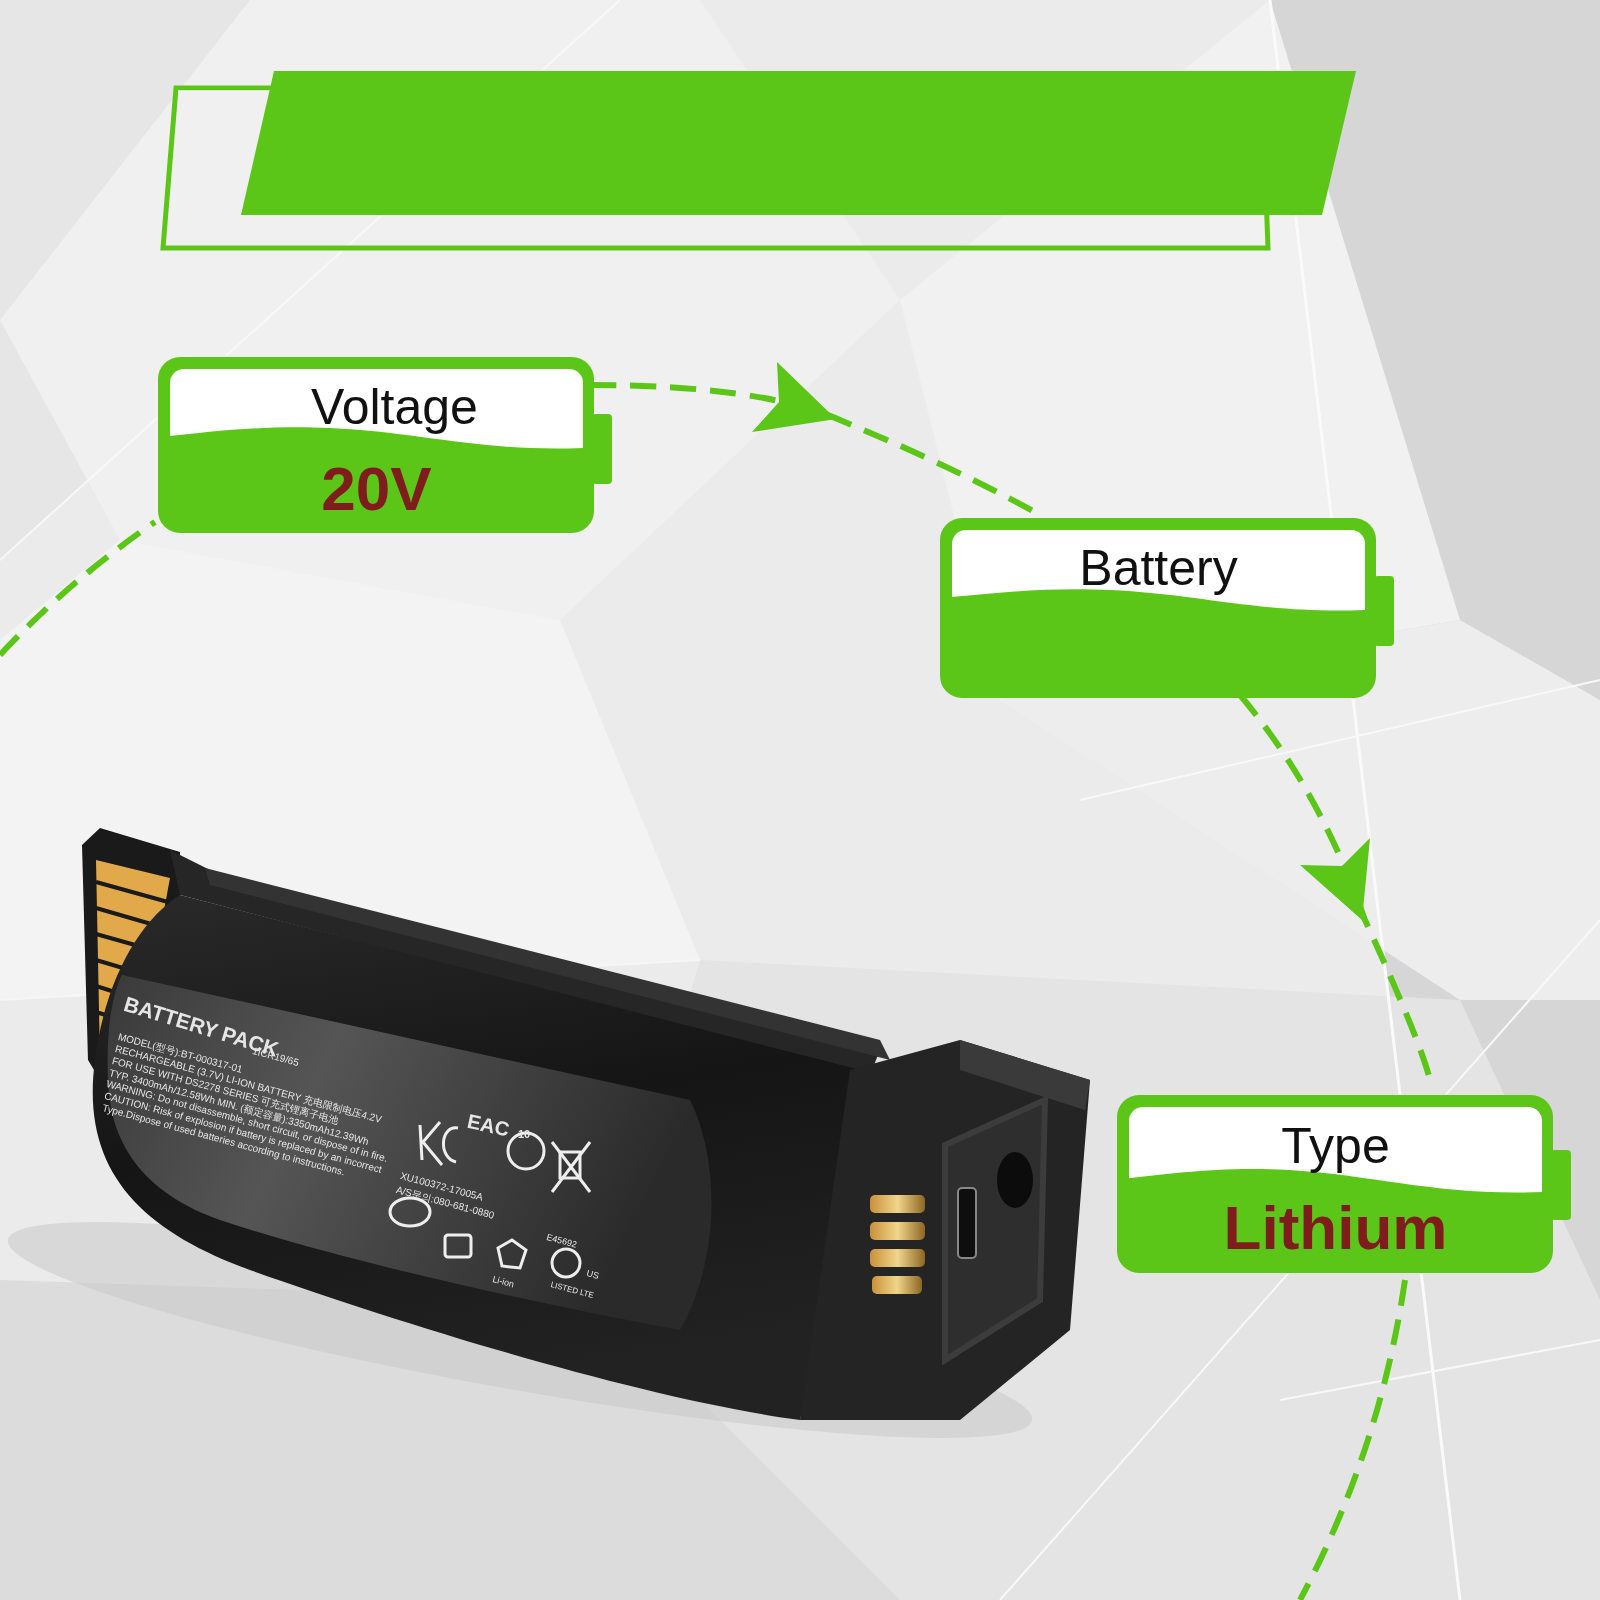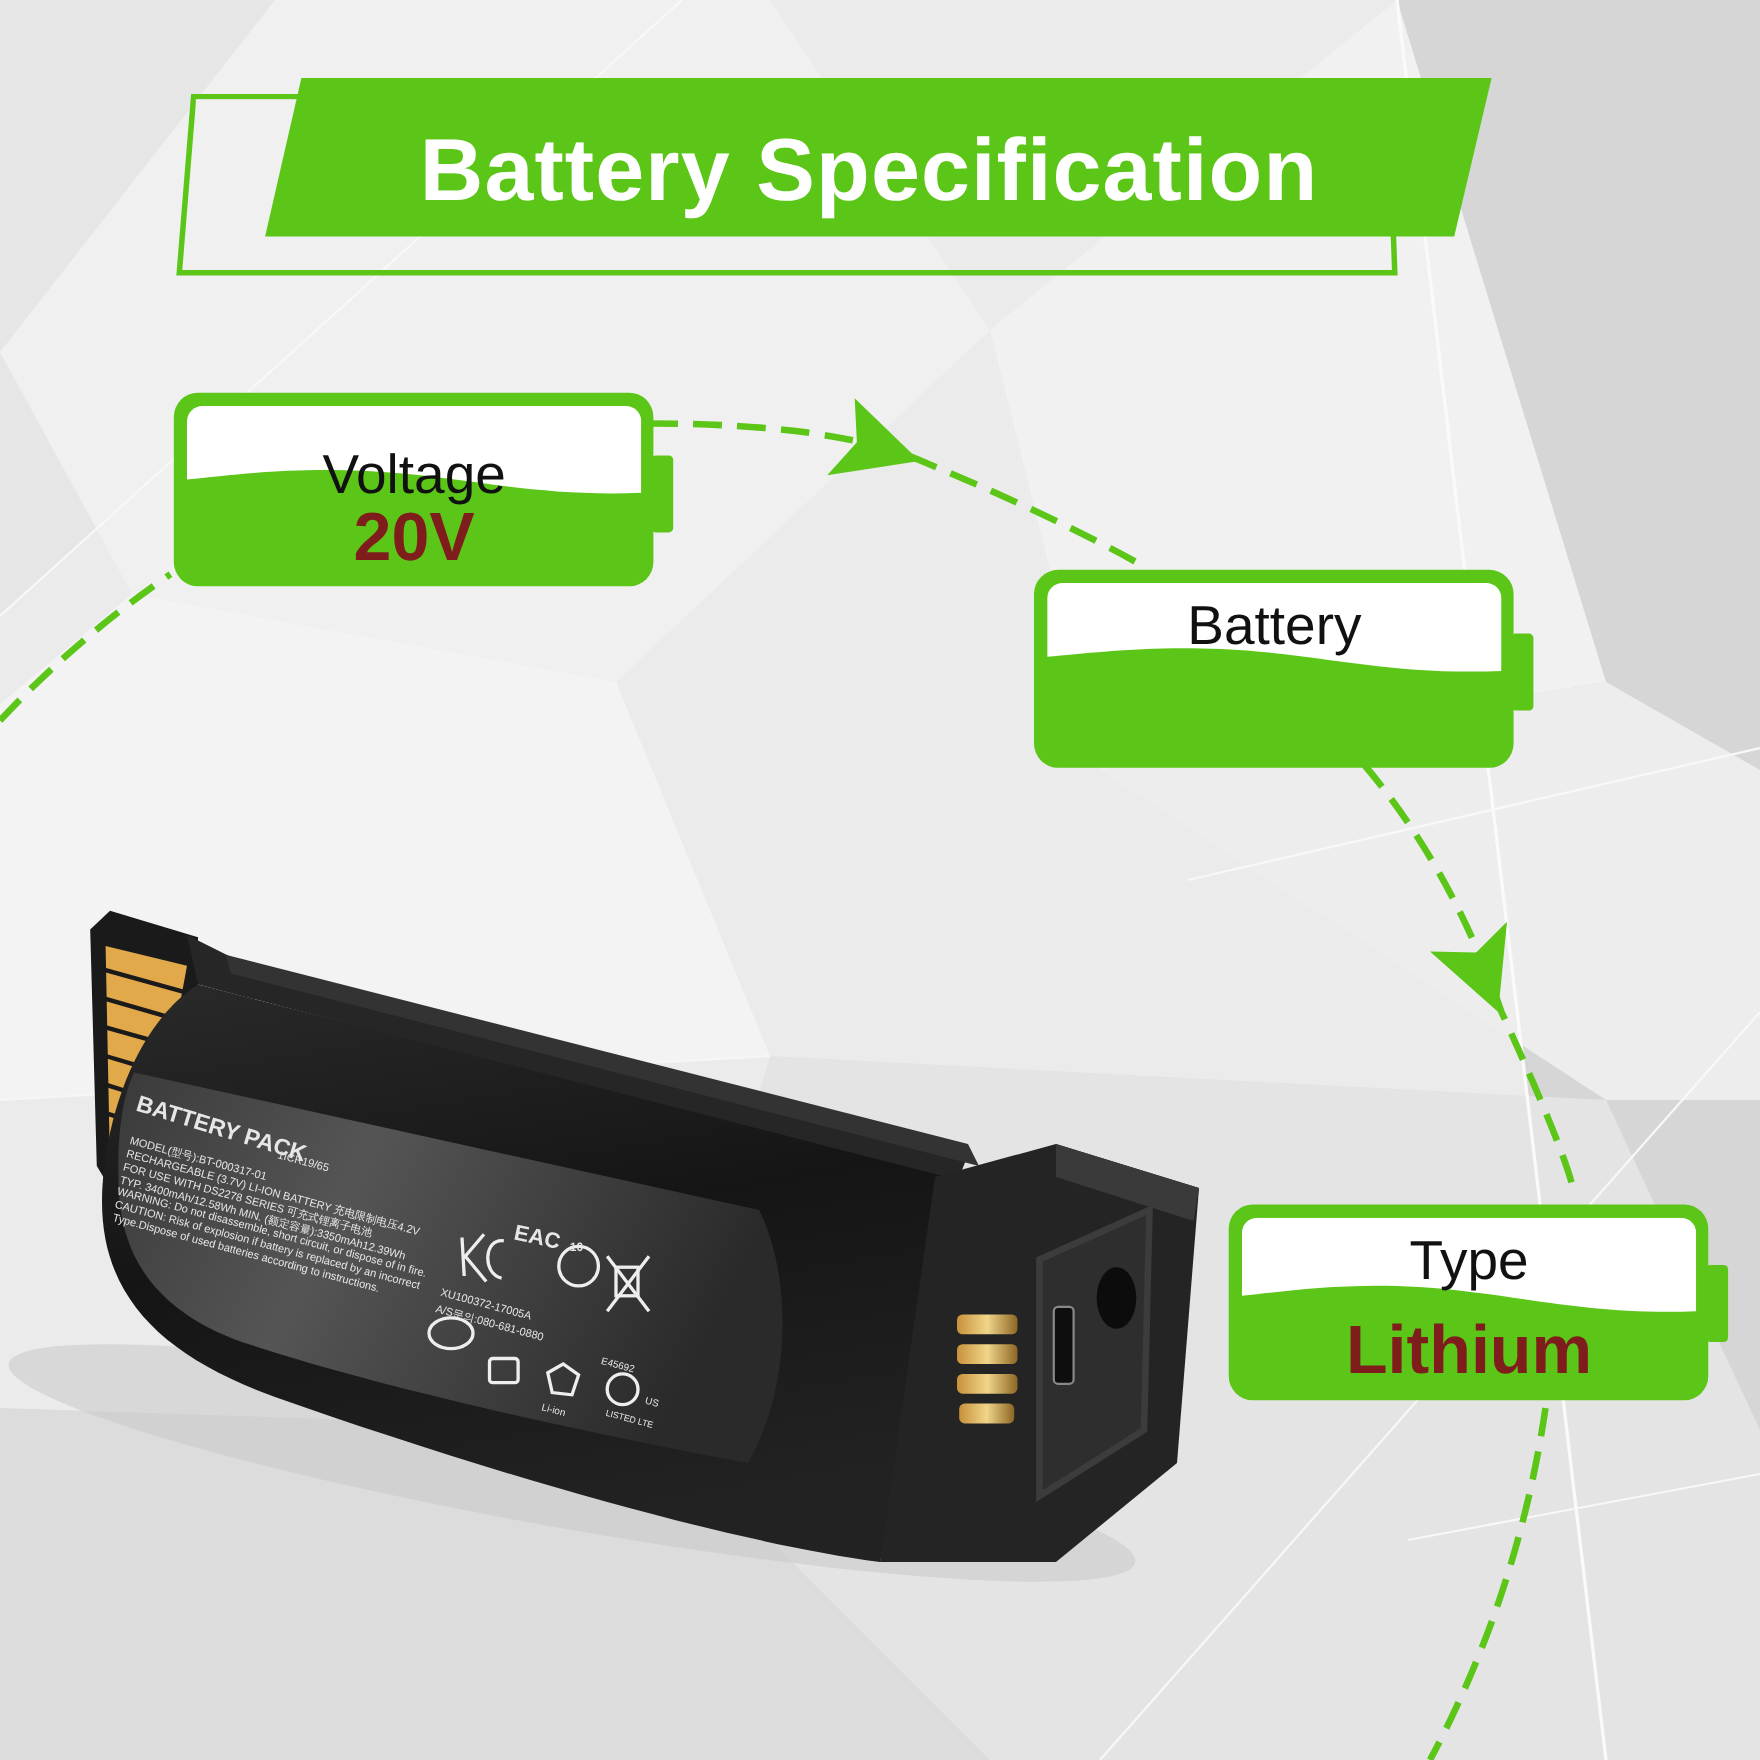--- a/index.html
+++ b/index.html
@@ -43,21 +43,20 @@
     </g>
     <polygon points="777,362 836,419 752,432 779,402" fill="#5cc618"></polygon>
     <polygon points="1370,838 1362,920 1300,865 1342,866" fill="#5cc618"></polygon>
   </svg>
 
   <svg class="fg" width="1600" height="1600" viewBox="0 0 1600 1600">
     <polygon points="176,88 1262,88 1268,248 163,248" fill="none" stroke="#5cc618" stroke-width="5"></polygon>
     <polygon points="178,90 1266,90 1262,200 178,200" fill="#efefef" opacity="0.7"></polygon>
     <polygon points="274,71 1356,71 1322,215 241,215" fill="#5cc618"></polygon>
   </svg>
-  <div class="title-text">Battery Specification</div>
 
   <svg class="fg" width="1600" height="1600" viewBox="0 0 1600 1600">
     <defs>
       <clipPath id="c1">
           <rect x="170" y="369" width="413" height="144" rx="14"></rect>
         </clipPath>
       <clipPath id="c2">
           <rect x="952" y="530" width="413" height="148" rx="14"></rect>
         </clipPath>
       <clipPath id="c3">
@@ -83,21 +82,21 @@
 
     <g>
       <rect x="1117" y="1095" width="436" height="178" rx="22" fill="#5cc618"></rect>
       <rect x="1551" y="1150" width="20" height="70" rx="4" fill="#5cc618"></rect>
       <g clip-path="url(#c3)">
         <path d="M 1129 1107 L 1542 1107 L 1542 1192 C 1440 1196 1380 1176 1290 1170 C 1220 1166 1170 1174 1129 1178 Z" fill="#ffffff"></path>
       </g>
     </g>
   </svg>
 
-  <div class="card-label" style="left:170px; top:372px; width:413px; height:70px;margin-top:24px;">Voltage</div>
+  <div class="card-label" style="left:188px; top:372px; width:413px; height:70px;">Voltage</div>
   <div class="card-value" style="left:170px; top:448px; width:413px; height:80px;">20V</div>
 
   <div class="card-label" style="left:952px; top:533px; width:413px; height:70px;">Battery</div>
 
   <div class="card-label" style="left:1129px; top:1110px; width:413px; height:72px;">Type</div>
   <div class="card-value" style="left:1129px; top:1184px; width:413px; height:86px;">Lithium</div>
 
   <svg class="fg" width="1600" height="1600" viewBox="0 0 1600 1600">
     <defs>
       <linearGradient id="bodyGrad" x1="0" y1="0" x2="0.25" y2="1">

